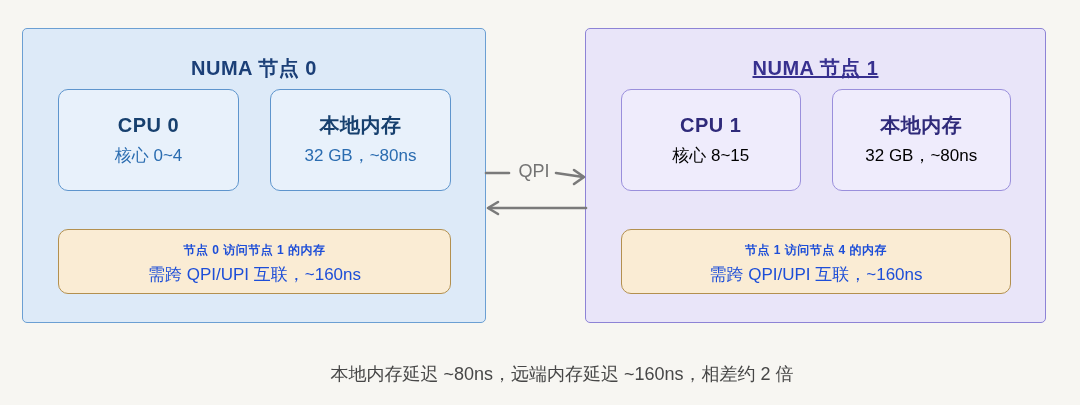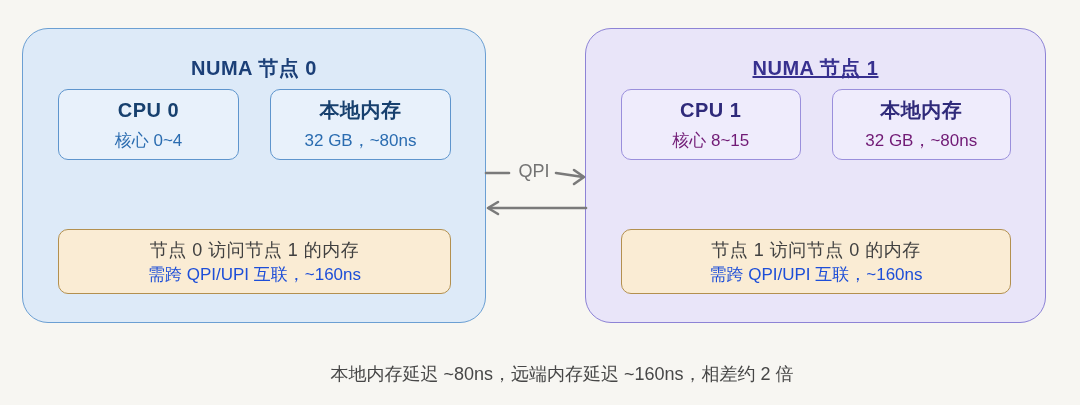--- a/index.html
+++ b/index.html
@@ -9,21 +9,21 @@
     font-family: "Liberation Sans", "DejaVu Sans", sans-serif;
     position: relative;
     overflow: hidden;
   }
   .stage { position: absolute; inset: 0; }
 
   .node {
     position: absolute;
     top: 28px;
     height: 295px;
-    border-radius: 26px;
+    border-radius: 5px;
     box-sizing: border-box;
     border: 1.6px solid;
   }
   .node-0 { left: 22px;  width: 464px; background: #ddeaf8; border-color: #6b9fd3; }
   .node-1 { left: 585px; width: 461px; background: #e9e5f9; border-color: #8d83d6; }
 
   .node-title {
     margin-top: 27px;
     text-align: center;
     font-size: 20px;
@@ -34,56 +34,56 @@
   .node-0 .node-title { color: #1b3f77; }
   .node-1 .node-title { color: #37308f; text-decoration: underline; }
 
   .inner-row {
     display: flex;
     gap: 31px;
     margin: 9px 34px 0 35px;
   }
   .inner-box {
     flex: 1;
-    height: 71px;
+    height: 102px;
     box-sizing: border-box;
     border-radius: 10px;
     border: 1.5px solid;
     display: flex;
     flex-direction: column;
     align-items: center;
     justify-content: center;
     gap: 10px;
   }
   .node-0 .inner-box { background: #e8f1fb; border-color: #5e95cd; }
   .node-1 .inner-box { background: #efecfc; border-color: #9a8fdc; }
 
   .inner-title { font-size: 20px; font-weight: 700; line-height: 22px; letter-spacing: 0.5px; }
   .inner-sub   { font-size: 17px; line-height: 20px; }
   .node-0 .inner-title { color: #17406e; }
   .node-0 .inner-sub   { color: #2a6cb0; }
   .node-1 .inner-title { color: #2f2a7a; }
-  .node-1 .inner-sub   { color: #701a75; }
+  .node-1 .inner-sub   { color: #000000; }
 
   .remote-note {
     position: absolute;
     left: 35px; right: 34px;
     top: 200px;
     height: 65px;
     box-sizing: border-box;
     background: #faecd4;
     border: 1.5px solid #b3904f;
     border-radius: 10px;
     display: flex;
     flex-direction: column;
     align-items: center;
     justify-content: center;
     gap: 3px;
   }
-  .note-title { font-size: 18px; font-weight: 400; color: #404040; line-height: 23px; letter-spacing: 0.5px; }
+  .note-title { font-size: 12px; font-weight: 700; color: #1d4ed8; line-height: 23px; letter-spacing: 0.5px; }
   .note-sub   { font-size: 17px; color: #1d4ed8; line-height: 20px; }
 
   .link-layer {
     position: absolute;
     left: 480px; top: 158px;
     width: 112px; height: 64px;
   }
   .link-layer svg { position: absolute; inset: 0; }
   .qpi-label {
     position: absolute;
@@ -134,21 +134,21 @@
       <div class="inner-box">
         <div class="inner-title">CPU 1</div>
         <div class="inner-sub">核心 8~15</div>
       </div>
       <div class="inner-box">
         <div class="inner-title">本地内存</div>
         <div class="inner-sub">32 GB，~80ns</div>
       </div>
     </div>
     <div class="remote-note">
-      <div class="note-title">节点 1 访问节点 0 的内存</div>
+      <div class="note-title">节点 1 访问节点 4 的内存</div>
       <div class="note-sub">需跨 QPI/UPI 互联，~160ns</div>
     </div>
   </div>
 
   <div class="link-layer">
     <svg width="112" height="64" viewBox="0 0 112 64" fill="none" stroke="#7a7a7a" stroke-width="2.6" stroke-linecap="round" stroke-linejoin="round">
 
       <line x1="6" y1="15" x2="29" y2="15"></line>
       <line x1="76" y1="15" x2="103" y2="19"></line>
       <path d="M 94 12 L 104 19 L 94 26"></path>

